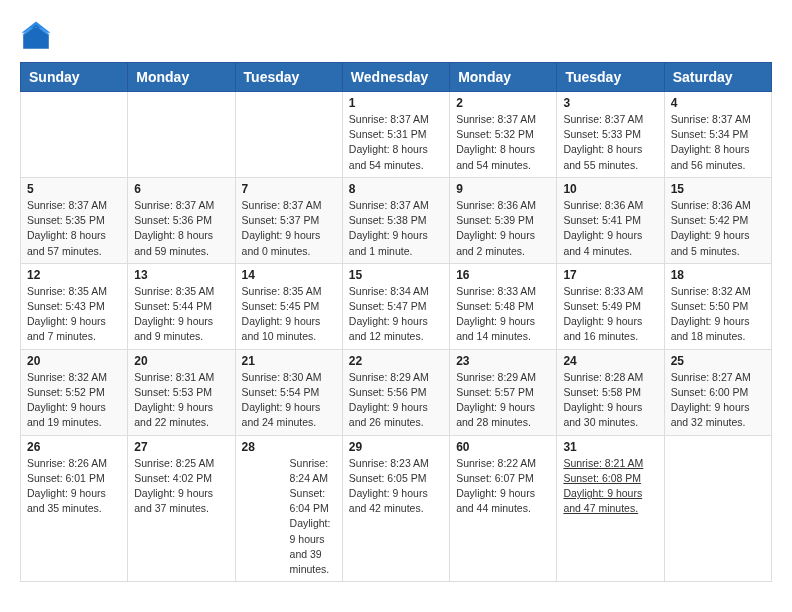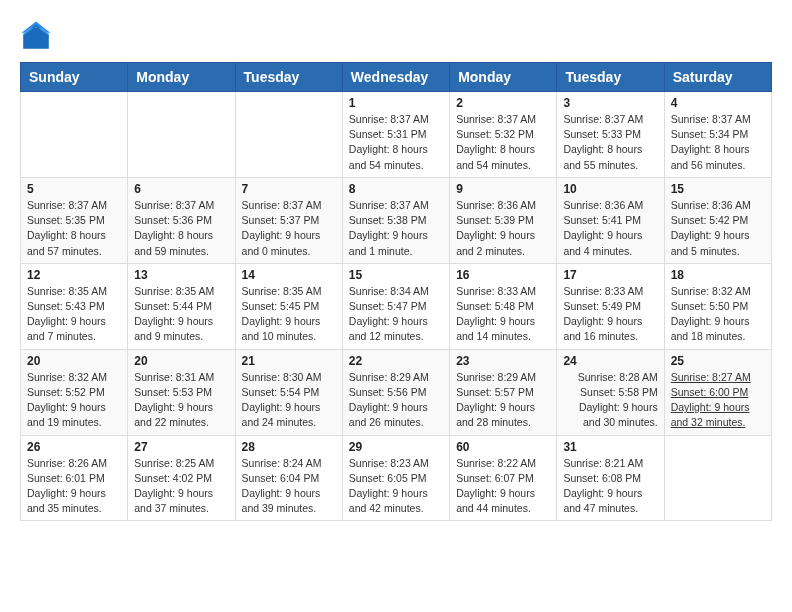--- a/index.html
+++ b/index.html
@@ -295,28 +295,28 @@
           </td>
           <td>
             <div class="day-number">23</div>
             <div class="day-info" style="white-space: pre-line;">Sunrise: 8:29 AM
 Sunset: 5:57 PM
 Daylight: 9 hours
 and 28 minutes.</div>
           </td>
           <td>
             <div class="day-number">24</div>
-            <div class="day-info" style="white-space: pre-line; text-align: right;">Sunrise: 8:28 AM
+            <div class="day-info" style="white-space: pre-line;">Sunrise: 8:28 AM
 Sunset: 5:58 PM
 Daylight: 9 hours
 and 30 minutes.</div>
           </td>
           <td>
             <div class="day-number">25</div>
-            <div class="day-info" style="white-space: pre-line; text-decoration: underline;">Sunrise: 8:27 AM
+            <div class="day-info" style="white-space: pre-line;">Sunrise: 8:27 AM
 Sunset: 6:00 PM
 Daylight: 9 hours
 and 32 minutes.</div>
           </td>
         </tr>
         <tr>
           <td>
             <div class="day-number">26</div>
             <div class="day-info" style="white-space: pre-line;">Sunrise: 8:26 AM
 Sunset: 6:01 PM
@@ -325,42 +325,42 @@
           </td>
           <td>
             <div class="day-number">27</div>
             <div class="day-info" style="white-space: pre-line;">Sunrise: 8:25 AM
 Sunset: 4:02 PM
 Daylight: 9 hours
 and 37 minutes.</div>
           </td>
           <td>
             <div class="day-number">28</div>
-            <div class="day-info" style="white-space: pre-line;">Sunrise: 8:24 AM
+            <div class="day-info" style="white-space: pre-line; margin-left: 48px;">Sunrise: 8:24 AM
 Sunset: 6:04 PM
 Daylight: 9 hours
 and 39 minutes.</div>
           </td>
           <td>
             <div class="day-number">29</div>
             <div class="day-info" style="white-space: pre-line;">Sunrise: 8:23 AM
 Sunset: 6:05 PM
 Daylight: 9 hours
 and 42 minutes.</div>
           </td>
           <td>
             <div class="day-number">60</div>
             <div class="day-info" style="white-space: pre-line;">Sunrise: 8:22 AM
 Sunset: 6:07 PM
 Daylight: 9 hours
 and 44 minutes.</div>
           </td>
           <td>
             <div class="day-number">31</div>
-            <div class="day-info" style="white-space: pre-line;">Sunrise: 8:21 AM
+            <div class="day-info" style="white-space: pre-line; text-decoration: underline;">Sunrise: 8:21 AM
 Sunset: 6:08 PM
 Daylight: 9 hours
 and 47 minutes.</div>
           </td>
           <td class="empty-cell"></td>
         </tr>
       </tbody>
   </table>
 </div>
 

